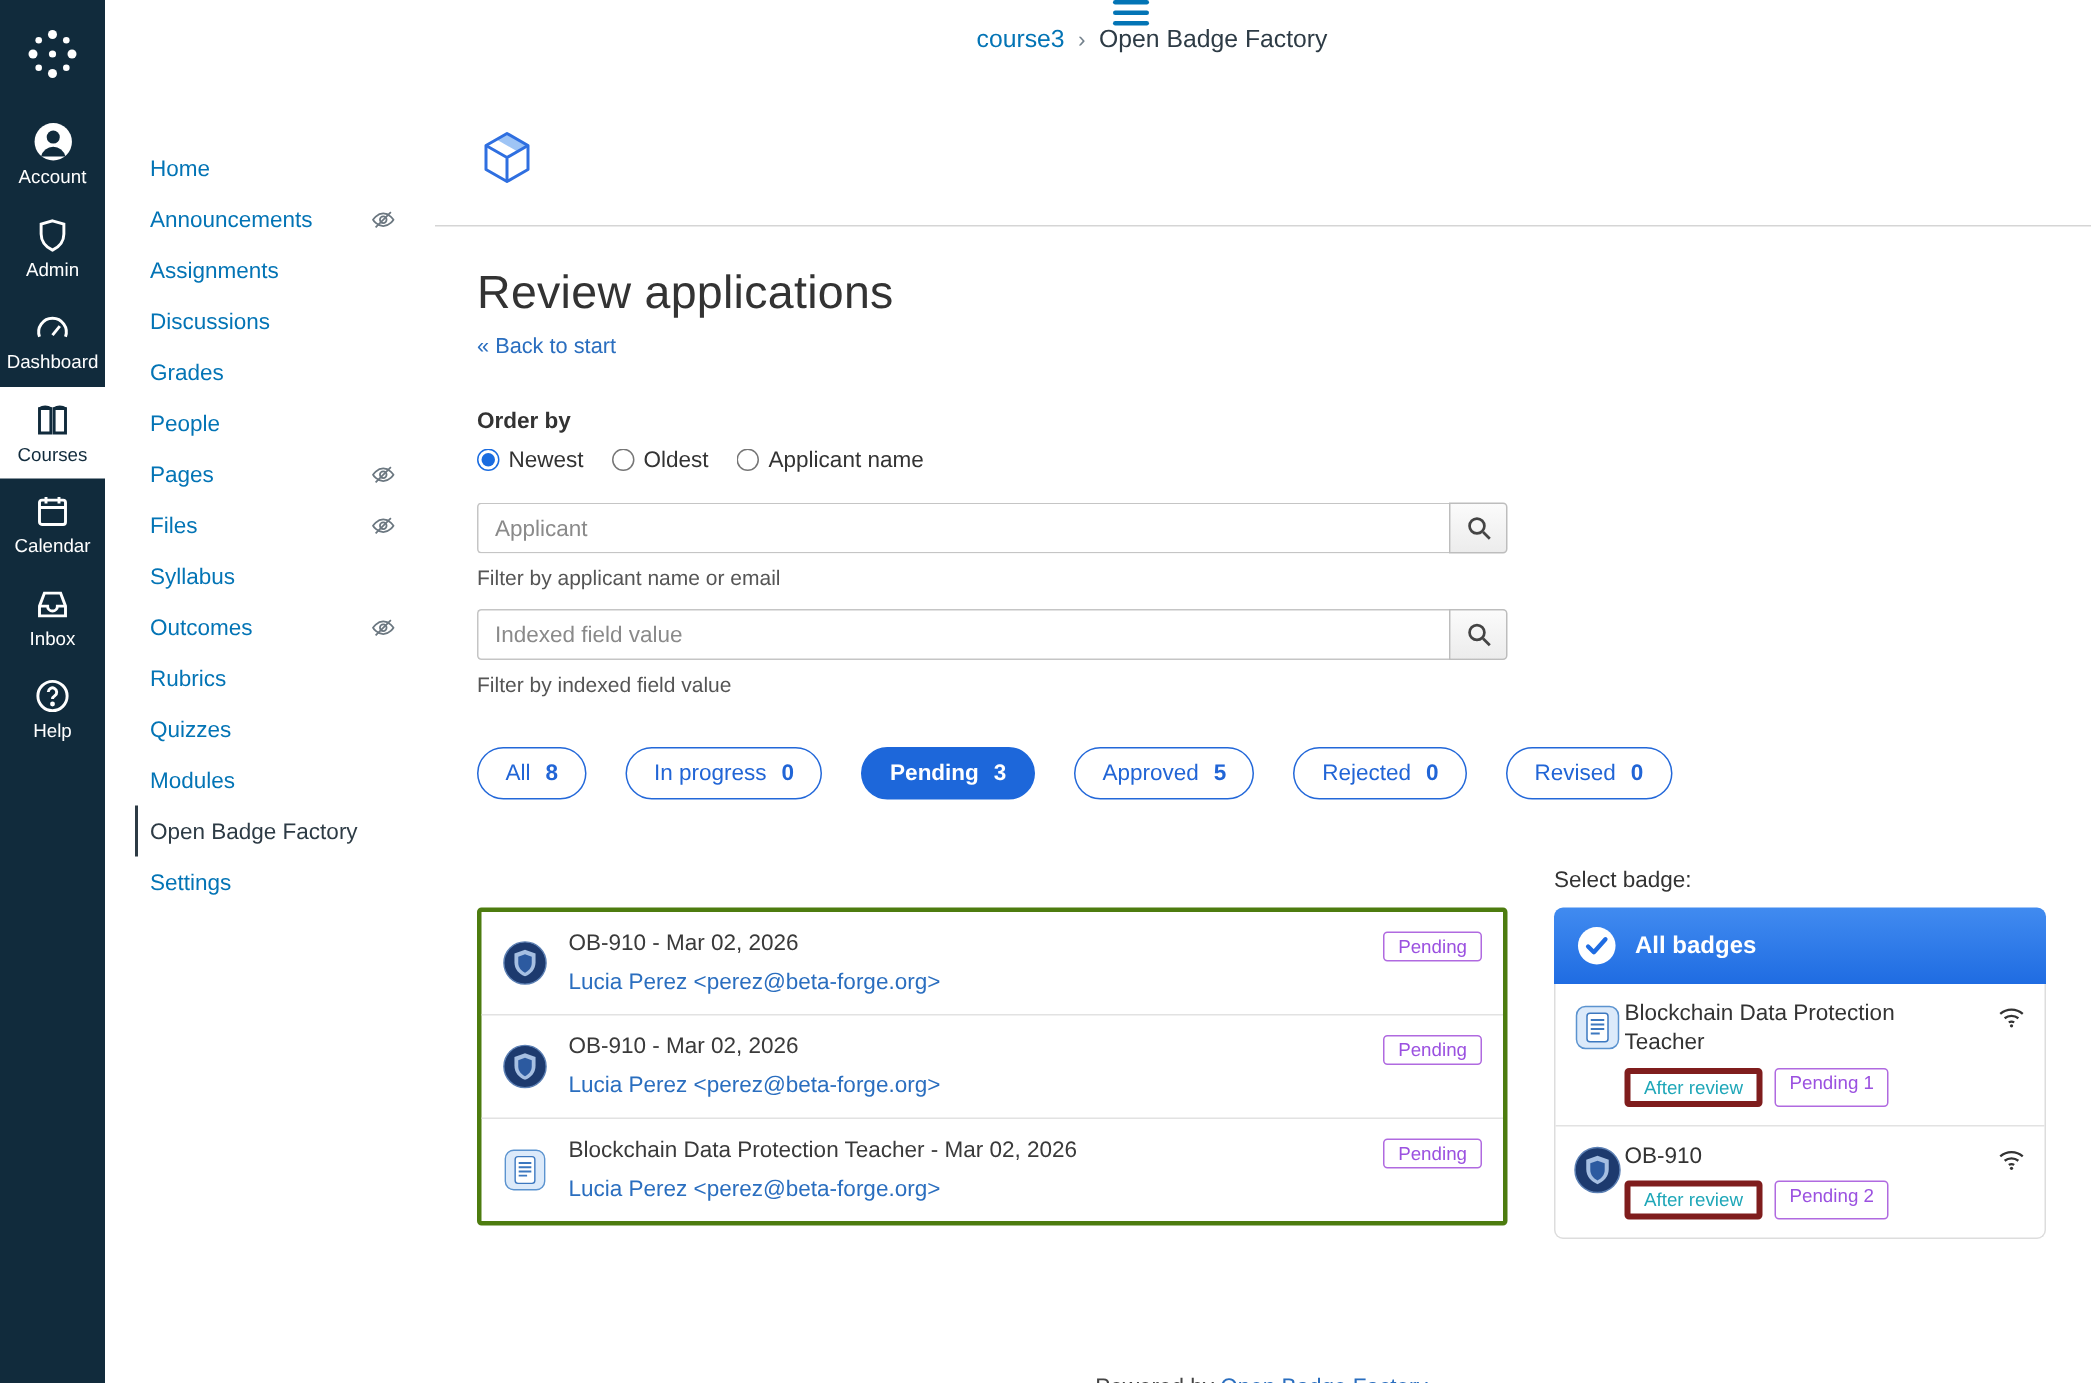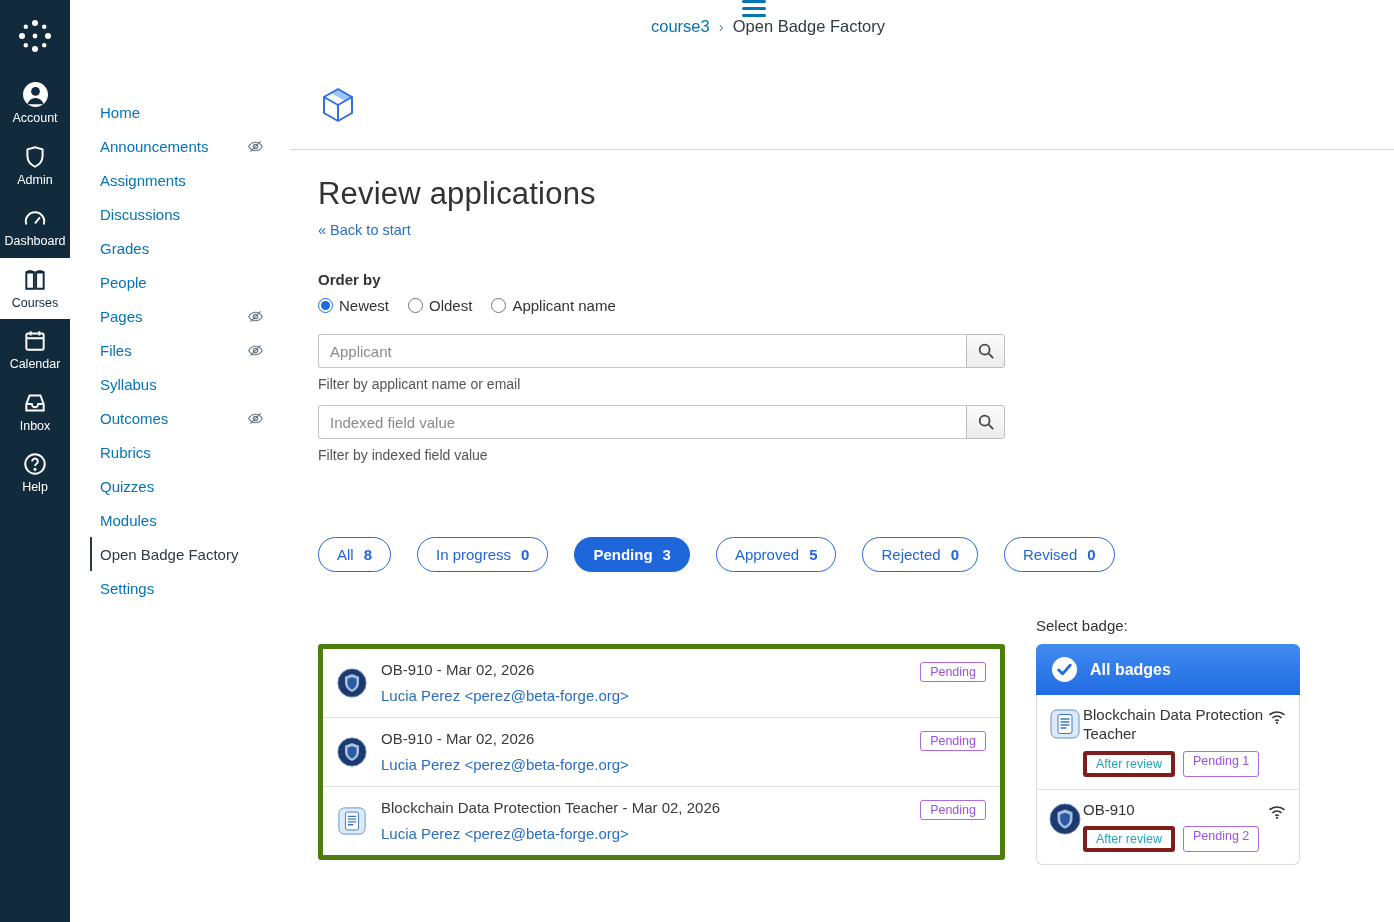--- a/index.html
+++ b/index.html
@@ -73,43 +73,43 @@
     width:39px; height:34px; border:1px solid #bdbdbd; border-radius:0 3px 3px 0;
     background:linear-gradient(180deg,#fbfbfb,#ececec); cursor:pointer;
     display:flex; align-items:center; justify-content:center;
   }
   .helper { margin-top:8px; font-size:14px; color:#555; }
 
   .pills-row { margin-top:34px; display:flex; gap:26px; }
   .pill {
     display:flex; align-items:center; gap:10px; padding:8px 18px;
     border:1px solid #2368d9; border-radius:20px; background:#fff;
-    color:#2165d6; font-size:15px; cursor:pointer; font-family:"Liberation Sans",sans-serif;margin-top:40px;
+    color:#2165d6; font-size:15px; cursor:pointer; font-family:"Liberation Sans",sans-serif;
   }
   .pill .pill-count { font-weight:700; }
   .pill.active { background:#1d67da; border-color:#1d67da; color:#fff; font-weight:700; }
 
   .lower-row { display:flex; margin-top:72px; align-items:flex-start; }
 
-  .app-list { width:687px; border:5px solid #4d7c0f; border-radius:3px; background:#fff; }
+  .app-list { width:687px; border:3px solid #4d7c0f; border-radius:3px; background:#fff; }
   .app-row { display:flex; align-items:center; padding:12px 14px; position:relative; cursor:pointer; }
   .app-row + .app-row { border-top:1px solid #e2e2e2; }
   .app-row .row-icon { flex-shrink:0; display:flex; }
   .app-row .row-text { margin-left:14px; }
   .app-title { font-size:15px; color:#3a3a3a; }
   .app-applicant { display:inline-block; margin-top:9px; font-size:15px; color:#2a6ebf; text-decoration:none; cursor:pointer; }
   .tag {
     display:inline-block; border-radius:3px; font-size:12.5px; padding:2px 9px;
     background:#fff; white-space:nowrap;
   }
   .tag-pending { color:#9b51e0; border:1px solid #b06ae0; }
   .tag-review  { color:#1fa7b8; border:4px solid #7f1d1d; }
   .app-row .tag { position:absolute; top:13px; right:14px; }
 
-  .badge-panel { margin-left:31px; width:264px; margin-top:-27px; }
+  .badge-panel { margin-left:31px; width:328px; margin-top:-27px; }
   .sb-label { font-size:15px; color:#333; margin-bottom:10px; }
   .all-badges {
     display:flex; align-items:center; gap:12px; padding:12px 15px;
     background:linear-gradient(180deg,#418bf0,#1f6ce2);
     color:#fff; font-size:16px; font-weight:700;
     border-radius:6px 6px 0 0; cursor:pointer;
   }
   .badge-rows { border:1px solid #ddd; border-top:none; border-radius:0 0 6px 6px; background:#fff; }
   .badge-row { display:flex; gap:2px; padding:11px 12px 12px; position:relative; cursor:pointer; }
   .badge-row + .badge-row { border-top:1px solid #e2e2e2; }

